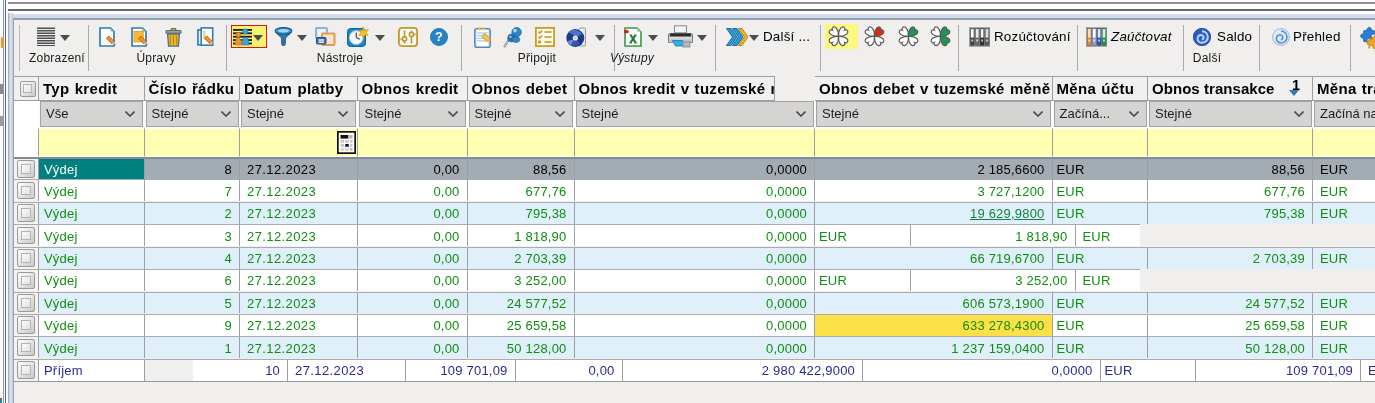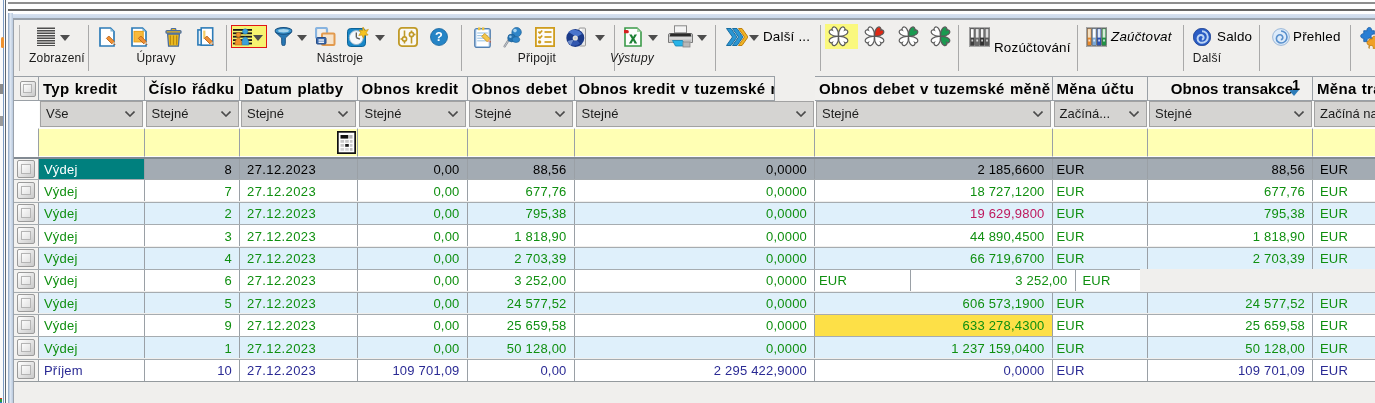--- a/index.html
+++ b/index.html
@@ -317,21 +317,21 @@
     <rect x="6.1" y="1.3" width="4.2" height="17.4" fill="#6a6a6a" stroke="#555" stroke-width="0.6"></rect>
     <rect x="6.8" y="2.1" width="2.8" height="8.5" fill="#e8e8e8"></rect>
     <rect x="7.3" y="12.5" width="1.8" height="2" fill="#fff" opacity="0.75"></rect>
     <rect x="11.0" y="1.3" width="4.2" height="17.4" fill="#303030" stroke="#555" stroke-width="0.6"></rect>
     <rect x="11.7" y="2.1" width="2.8" height="8.5" fill="#f4f4f4"></rect>
     <rect x="12.2" y="12.5" width="1.8" height="2" fill="#fff" opacity="0.75"></rect>
     <rect x="15.9" y="1.3" width="4.2" height="17.4" fill="#5a5a5a" stroke="#555" stroke-width="0.6"></rect>
     <rect x="16.6" y="2.1" width="2.8" height="8.5" fill="#ddd"></rect>
     <rect x="17.1" y="12.5" width="1.8" height="2" fill="#fff" opacity="0.75"></rect>
   </svg>
-<div class="ttext" style="left:994px;margin-top:11px;">Rozúčtování</div>
+<div class="ttext" style="left:994px;">Rozúčtování</div>
 <div class="tsep" style="left:1077px;"></div>
 <svg class="abs" style="left:1086px;top:27px;" width="21" height="20" viewBox="0 0 21 20">
     <rect x="0.4" y="0.4" width="20.2" height="19.2" fill="#e2e2e2" stroke="#9a9a9a" stroke-width="0.8"></rect>
     <rect x="1.2" y="1.3" width="4.2" height="17.4" fill="#e8882a" stroke="#555" stroke-width="0.6"></rect>
     <rect x="1.9" y="2.1" width="2.8" height="8.5" fill="#f4e0c0"></rect>
     <rect x="2.4" y="12.5" width="1.8" height="2" fill="#fff" opacity="0.75"></rect>
     <rect x="6.1" y="1.3" width="4.2" height="17.4" fill="#7aa8d8" stroke="#555" stroke-width="0.6"></rect>
     <rect x="6.8" y="2.1" width="2.8" height="8.5" fill="#fdfdfd"></rect>
     <rect x="7.3" y="12.5" width="1.8" height="2" fill="#fff" opacity="0.75"></rect>
     <rect x="11.0" y="1.3" width="4.2" height="17.4" fill="#2a52b8" stroke="#555" stroke-width="0.6"></rect>
@@ -367,21 +367,21 @@
 <div class="tlabel" style="left:1147.0px;width:120px;">Další</div>
 <div class="hdr" style="left:13.5px;width:25.5px;background:#f1f0ee;"></div>
 <div class="hdr" style="left:39px;width:105.5px;">Typ kredit</div>
 <div class="hdr" style="left:144.5px;width:95.5px;">Číslo řádku</div>
 <div class="hdr" style="left:240px;width:117.5px;">Datum platby</div>
 <div class="hdr" style="left:357.5px;width:110.0px;">Obnos kredit</div>
 <div class="hdr" style="left:467.5px;width:107.0px;">Obnos debet</div>
 <div class="hdr" style="left:574.5px;width:200px;">Obnos kredit v tuzemské měně</div>
 <div class="hdr" style="left:815px;width:237.5px;">Obnos debet v tuzemské měně</div>
 <div class="hdr" style="left:1052.5px;width:95.5px;">Měna účtu</div>
-<div class="hdr" style="left:1148px;width:165px;letter-spacing:0.05px;word-spacing:0;text-align:center;">Obnos transakce</div>
+<div class="hdr" style="left:1148px;width:165px;letter-spacing:0.05px;word-spacing:0;">Obnos transakce</div>
 <div class="hdr" style="left:1313px;width:64px;">Měna tra</div>
 <div class="abs" style="left:1292px;top:77px;font-weight:bold;font-size:14.5px;color:#000;">1</div>
 <div class="abs" style="left:1289px;top:90px;width:0;height:0;border-left:5px solid transparent;border-right:5px solid transparent;border-top:6.5px solid #2e7cb8;"></div>
 <div class="fr" style="left:13.5px;width:25.5px;background:#fff;"></div>
 <div class="fr" style="left:39px;width:105.5px;">
     <div class="cb">Vše<svg class="chev" viewBox="0 0 10 6">
         <polyline points="0.5,0.5 5,5 9.5,0.5" fill="none" stroke="#4a4a4a" stroke-width="1.6"></polyline>
       </svg></div>
   </div>
 <div class="fr" style="left:144.5px;width:95.5px;">
@@ -475,55 +475,54 @@
       <span class="cbx" style="left:3.5px;top:1.5px;width:17.5px;height:17.5px;">
         <i style="left:3px;top:3px;width:9.5px;height:9.5px;"></i>
       </span>
     </div>
     <div class="cell txt" style="width:105.5px;background:#ffffff;color:#0f8f10;">Výdej</div>
     <div class="cell num" style="width:95.5px;background:#ffffff;color:#0f8f10;">7</div>
     <div class="cell date" style="width:117.5px;background:#ffffff;color:#0f8f10;">27.12.2023</div>
     <div class="cell num" style="width:110.0px;background:#ffffff;color:#0f8f10;">0,00</div>
     <div class="cell num" style="width:107.0px;background:#ffffff;color:#0f8f10;">677,76</div>
     <div class="cell num" style="width:240.5px;background:#ffffff;color:#0f8f10;">0,0000</div>
-    <div class="cell num" style="width:237.5px;background:#ffffff;color:#0f8f10;">18 727,1200</div>
+    <div class="cell num" style="width:237.5px;background:#ffffff;color:#0f8f10;">3 727,1200</div>
     <div class="cell txt" style="width:95.5px;background:#ffffff;color:#0f8f10;padding-left:4px;">EUR</div>
     <div class="cell num" style="width:165px;background:#ffffff;color:#0f8f10;">677,76</div>
     <div class="cell txt" style="width:64px;background:#ffffff;color:#0f8f10;padding-left:7px;border-right:none;">EUR</div>
   </div>
 <div class="row" style="left:13.5px;top:201.78px;">
     <div class="cell" style="width:25.5px;background:#f4f3f1;position:relative;">
       <span class="cbx" style="left:3.5px;top:1.5px;width:17.5px;height:17.5px;">
         <i style="left:3px;top:3px;width:9.5px;height:9.5px;"></i>
       </span>
     </div>
     <div class="cell txt" style="width:105.5px;background:#dff0fb;color:#0f8f10;">Výdej</div>
     <div class="cell num" style="width:95.5px;background:#dff0fb;color:#0f8f10;">2</div>
     <div class="cell date" style="width:117.5px;background:#dff0fb;color:#0f8f10;">27.12.2023</div>
     <div class="cell num" style="width:110.0px;background:#dff0fb;color:#0f8f10;">0,00</div>
     <div class="cell num" style="width:107.0px;background:#dff0fb;color:#0f8f10;">795,38</div>
     <div class="cell num" style="width:240.5px;background:#dff0fb;color:#0f8f10;">0,0000</div>
-    <div class="cell num" style="width:237.5px;background:#dff0fb;color:#be185d;">19 629,9800</div>
+    <div class="cell num" style="width:237.5px;background:#dff0fb;color:#15803d;text-decoration:underline;">19 629,9800</div>
     <div class="cell txt" style="width:95.5px;background:#dff0fb;color:#0f8f10;padding-left:4px;">EUR</div>
     <div class="cell num" style="width:165px;background:#dff0fb;color:#0f8f10;">795,38</div>
     <div class="cell txt" style="width:64px;background:#dff0fb;color:#0f8f10;padding-left:7px;border-right:none;">EUR</div>
   </div>
 <div class="row" style="left:13.5px;top:224.22000000000003px;">
     <div class="cell" style="width:25.5px;background:#f4f3f1;position:relative;">
       <span class="cbx" style="left:3.5px;top:1.5px;width:17.5px;height:17.5px;">
         <i style="left:3px;top:3px;width:9.5px;height:9.5px;"></i>
       </span>
     </div>
     <div class="cell txt" style="width:105.5px;background:#ffffff;color:#0f8f10;">Výdej</div>
     <div class="cell num" style="width:95.5px;background:#ffffff;color:#0f8f10;">3</div>
     <div class="cell date" style="width:117.5px;background:#ffffff;color:#0f8f10;">27.12.2023</div>
     <div class="cell num" style="width:110.0px;background:#ffffff;color:#0f8f10;">0,00</div>
     <div class="cell num" style="width:107.0px;background:#ffffff;color:#0f8f10;">1 818,90</div>
     <div class="cell num" style="width:240.5px;background:#ffffff;color:#0f8f10;">0,0000</div>
-    <div class="cell num" style="width:237.5px;background:#ffffff;color:#0f8f10;">44 890,4500</div>
     <div class="cell txt" style="width:95.5px;background:#ffffff;color:#0f8f10;padding-left:4px;">EUR</div>
     <div class="cell num" style="width:165px;background:#ffffff;color:#0f8f10;">1 818,90</div>
     <div class="cell txt" style="width:64px;background:#ffffff;color:#0f8f10;padding-left:7px;border-right:none;">EUR</div>
   </div>
 <div class="row" style="left:13.5px;top:246.66000000000003px;">
     <div class="cell" style="width:25.5px;background:#f4f3f1;position:relative;">
       <span class="cbx" style="left:3.5px;top:1.5px;width:17.5px;height:17.5px;">
         <i style="left:3px;top:3px;width:9.5px;height:9.5px;"></i>
       </span>
     </div>
@@ -605,24 +604,24 @@
     <div class="cell num" style="width:165px;background:#dff0fb;color:#0f8f10;">50 128,00</div>
     <div class="cell txt" style="width:64px;background:#dff0fb;color:#0f8f10;padding-left:7px;border-right:none;">EUR</div>
   </div>
 <div class="row" style="left:13.5px;top:358.86px;border-bottom:1.8px solid #949a9e;">
     <div class="cell" style="width:25.5px;background:#f4f3f1;position:relative;">
       <span class="cbx" style="left:3.5px;top:1.5px;width:17.5px;height:17.5px;">
         <i style="left:3px;top:3px;width:9.5px;height:9.5px;"></i>
       </span>
     </div>
     <div class="cell txt" style="width:105.5px;background:#ffffff;color:#2a2a94;">Příjem</div>
-    <div class="cell num" style="width:95.5px;background:#ffffff;color:#2a2a94;">10</div>
+    <div class="cell num" style="width:95.5px;background:#ffffff;color:#2a2a94;margin-left:48px;">10</div>
     <div class="cell date" style="width:117.5px;background:#ffffff;color:#2a2a94;">27.12.2023</div>
     <div class="cell num" style="width:110.0px;background:#ffffff;color:#2a2a94;">109 701,09</div>
     <div class="cell num" style="width:107.0px;background:#ffffff;color:#2a2a94;">0,00</div>
-    <div class="cell num" style="width:240.5px;background:#ffffff;color:#2a2a94;">2 295 422,9000</div>
+    <div class="cell num" style="width:240.5px;background:#ffffff;color:#2a2a94;">2 980 422,9000</div>
     <div class="cell num" style="width:237.5px;background:#ffffff;color:#2a2a94;">0,0000</div>
     <div class="cell txt" style="width:95.5px;background:#ffffff;color:#2a2a94;padding-left:4px;">EUR</div>
     <div class="cell num" style="width:165px;background:#ffffff;color:#2a2a94;">109 701,09</div>
     <div class="cell txt" style="width:64px;background:#ffffff;color:#2a2a94;padding-left:7px;border-right:none;">EUR</div>
   </div>
 <span class="cbx" style="left:19.5px;top:80.5px;">
     <i></i>
   </span>
 </body></html>

